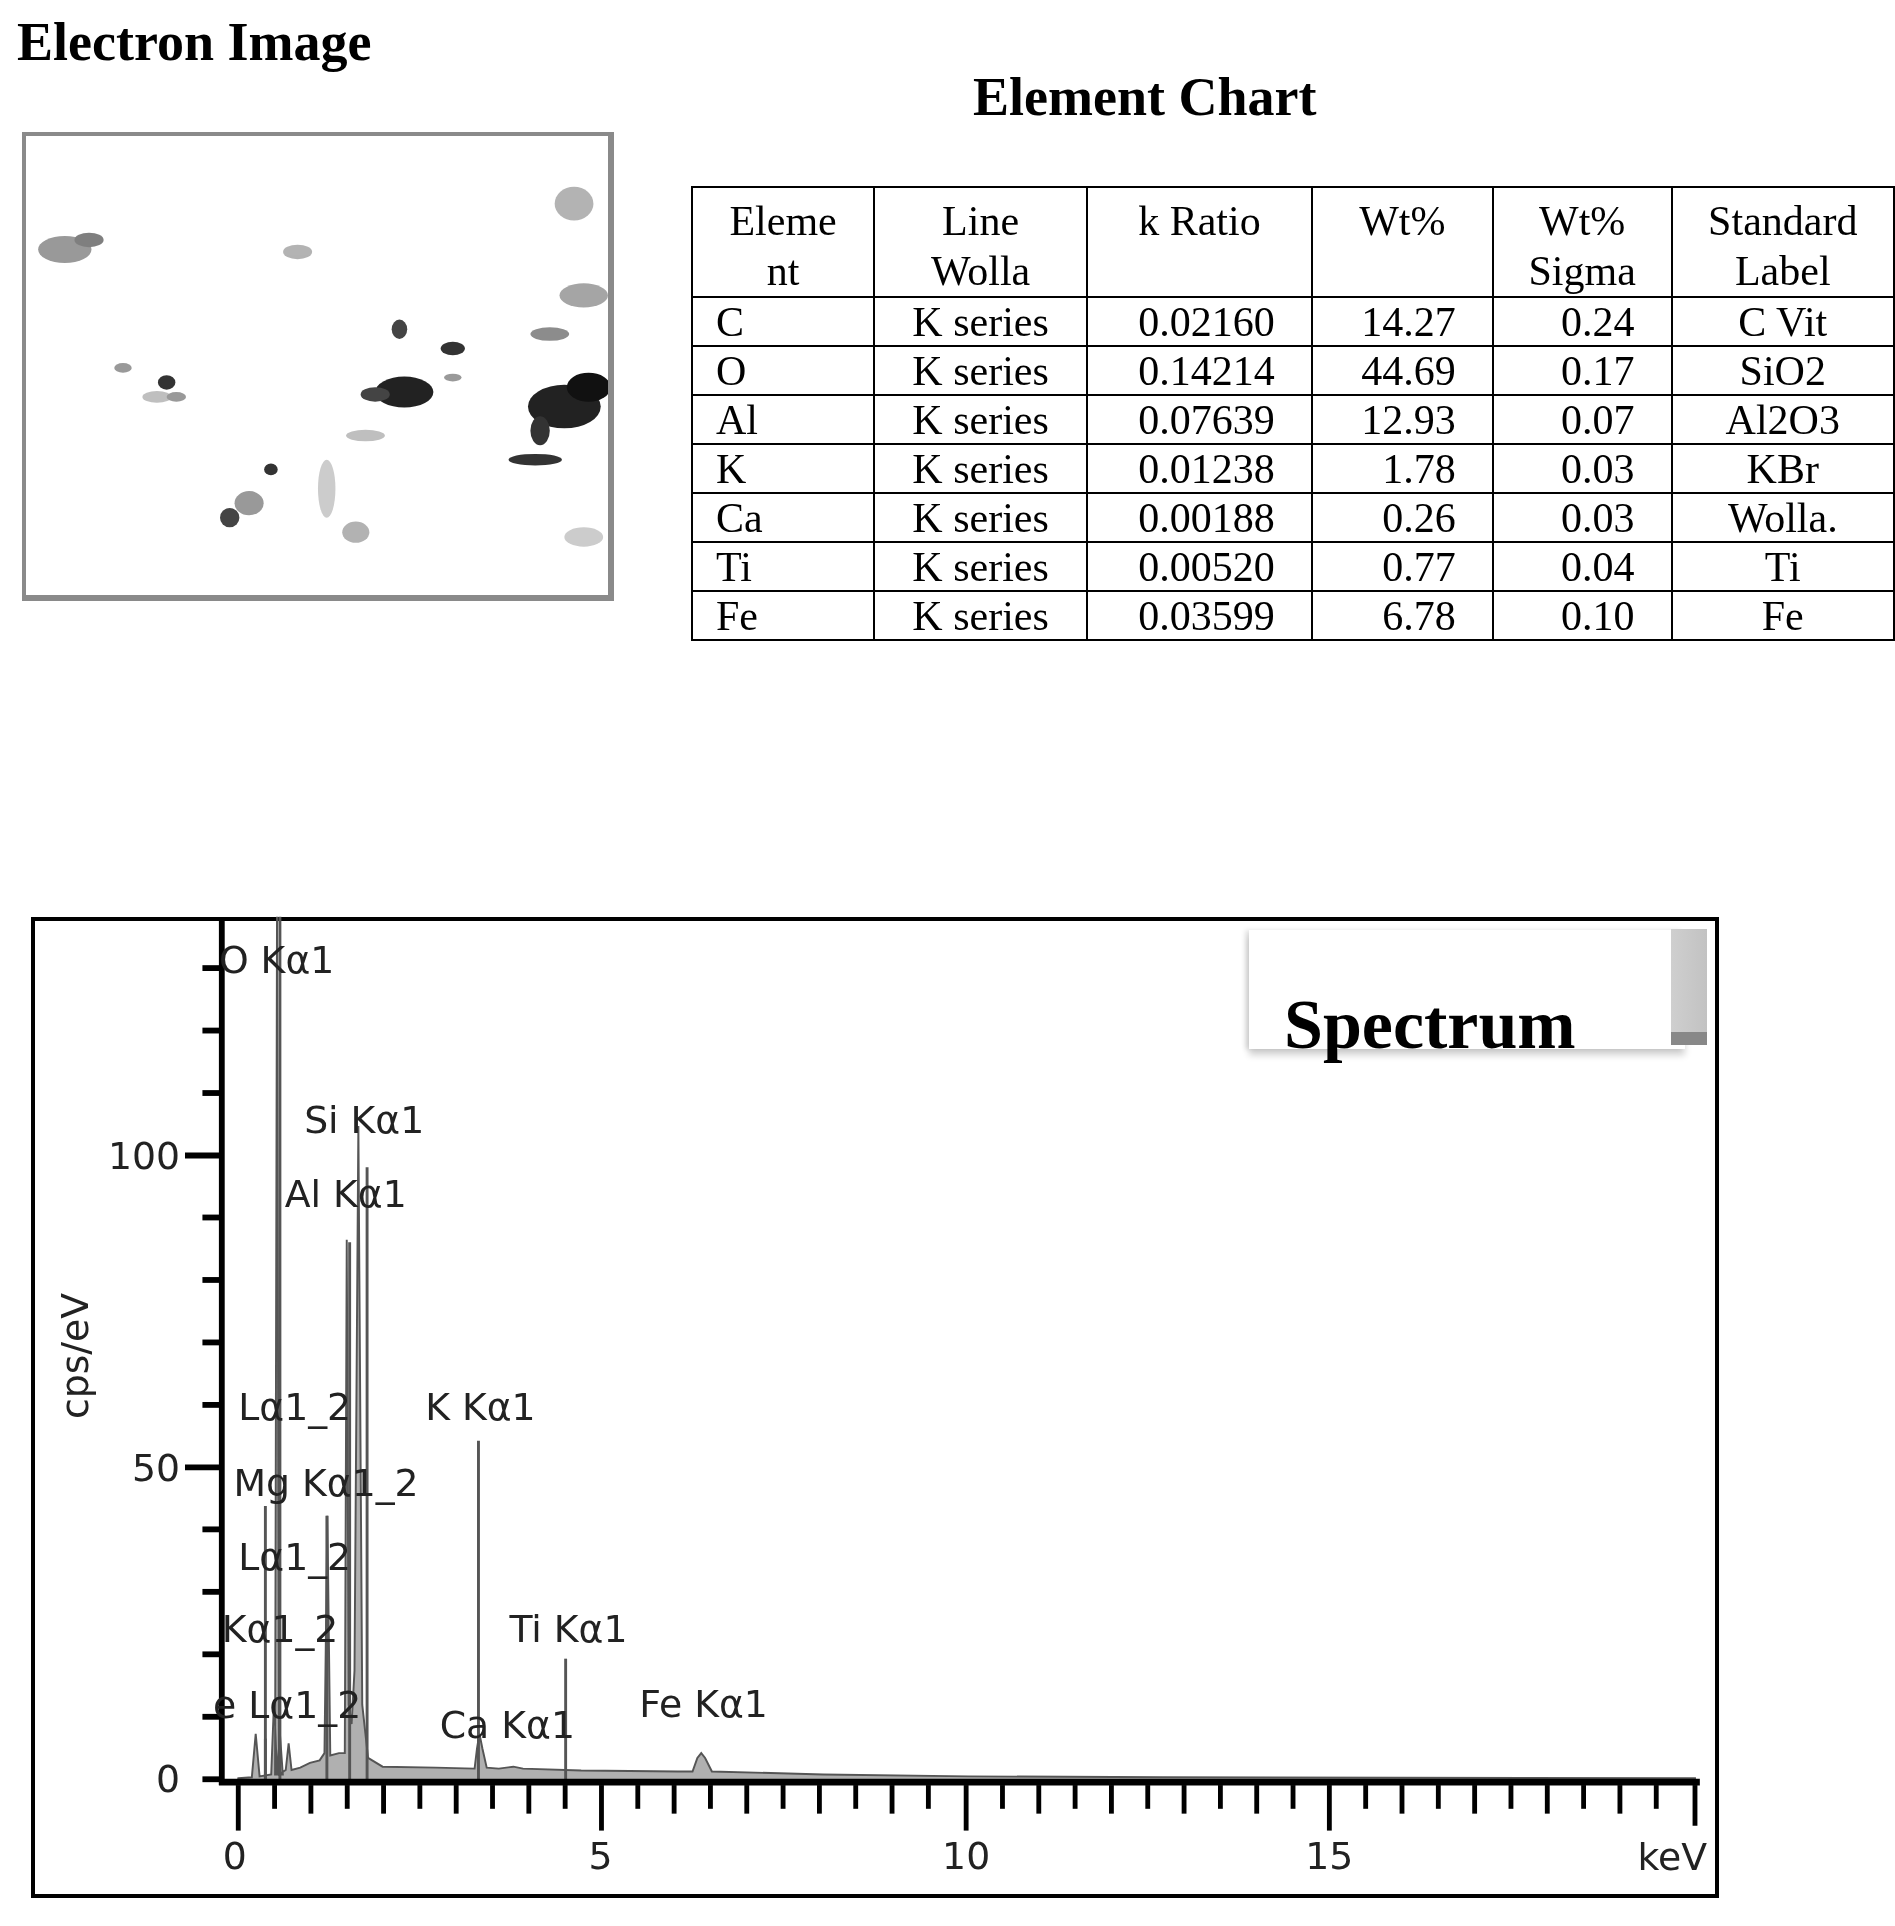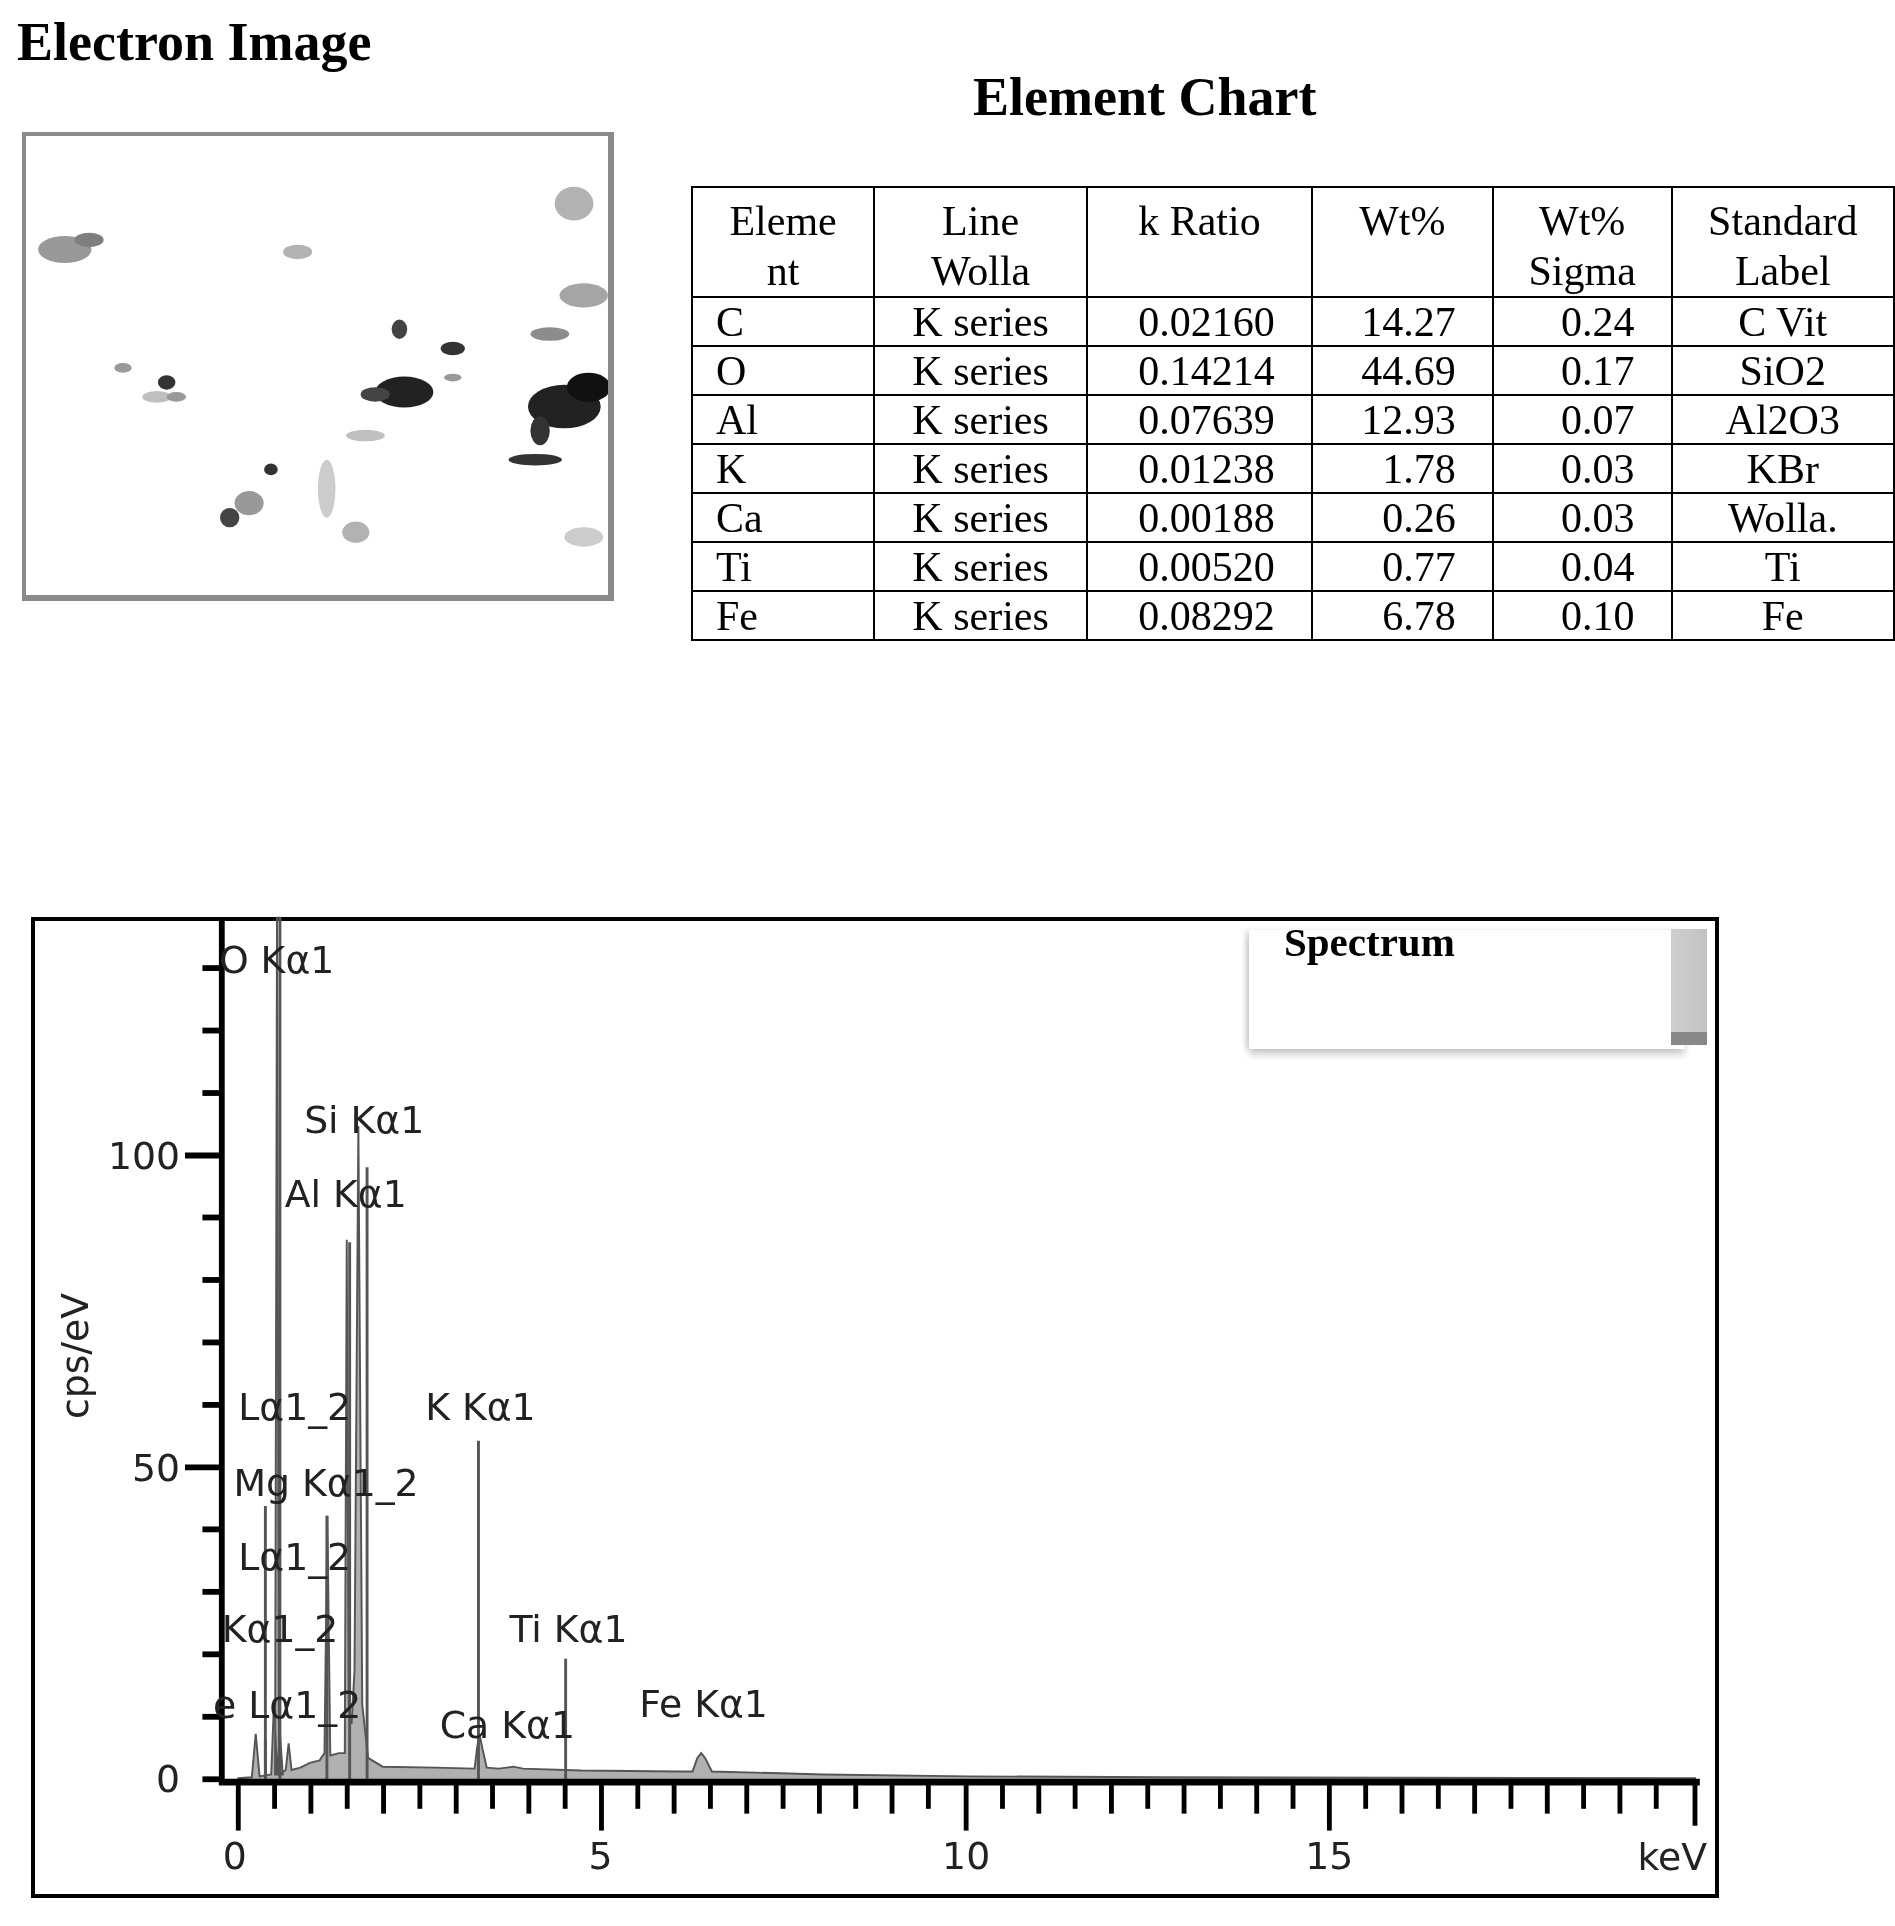--- a/index.html
+++ b/index.html
@@ -17,21 +17,21 @@
   #element-table td.c { text-align:center; }
   #element-table td.r { text-align:right; padding-right:36px; }
   .colw0{width:173px}.colw1{width:211px}.colw2{width:213px}.colw3{width:169px}.colw4{width:169px}.colw5{width:213px}
   #spectrum-frame { left:30.5px; top:917px; width:1688px; height:981px; border:4.8px solid #000; box-sizing:border-box; background:#fff; }
   #spectrum-svg { position:absolute; left:0; top:0; }
   .axis-label { font-family:"DejaVu Sans", sans-serif; font-size:78px; fill:#222; }
   .peak-label { font-family:"DejaVu Sans", sans-serif; font-size:78px; fill:#222; }
   #legend-box { left:1249px; top:930px; width:436px; height:119px; background:#fff; box-shadow: 0 6.8px 6.8px rgba(0,0,0,0.18), -3.9px 0 4.8px rgba(0,0,0,0.12); }
   #legend-scroll { left:1671px; top:929px; width:36px; height:116px; background:linear-gradient(to right,#cfcfcf,#c2c2c2); }
   #legend-scroll-thumb { left:1671px; top:1032px; width:36px; height:12.6px; background:#888; }
-  #legend-text { left:1284px; top:918px; font-family:"Liberation Serif", serif; font-weight:bold; font-size:41px; white-space:nowrap; }
+  #legend-text { left:1284px; top:985px; font-family:"Liberation Serif", serif; font-weight:bold; font-size:70px; white-space:nowrap; }
 </style>
 </head>
 <body>
 
 <div id="electron-title" class="abs h-title">Electron Image</div>
 <div id="electron-frame" class="abs">
   <svg viewBox="0 0 1200 950" preserveAspectRatio="none">
     <rect x="0" y="0" width="1200" height="950" fill="#ffffff"></rect>
     <g fill="#777" opacity="0.75">
       <ellipse cx="80" cy="235" rx="55" ry="28"></ellipse>
@@ -124,21 +124,21 @@
       <td class="l">Ti</td>
       <td class="c">K series</td>
       <td class="r">0.00520</td>
       <td class="r">0.77</td>
       <td class="r">0.04</td>
       <td class="c">Ti</td>
     </tr>
     <tr>
       <td class="l">Fe</td>
       <td class="c">K series</td>
-      <td class="r">0.08292</td>
+      <td class="r">0.03599</td>
       <td class="r">6.78</td>
       <td class="r">0.10</td>
       <td class="c">Fe</td>
     </tr>
   </tbody>
 </table>
 
 <div id="spectrum-frame" class="abs"></div>
 
 <svg id="spectrum-svg" width="1895" height="1926" viewBox="0 0 3913 3977">

